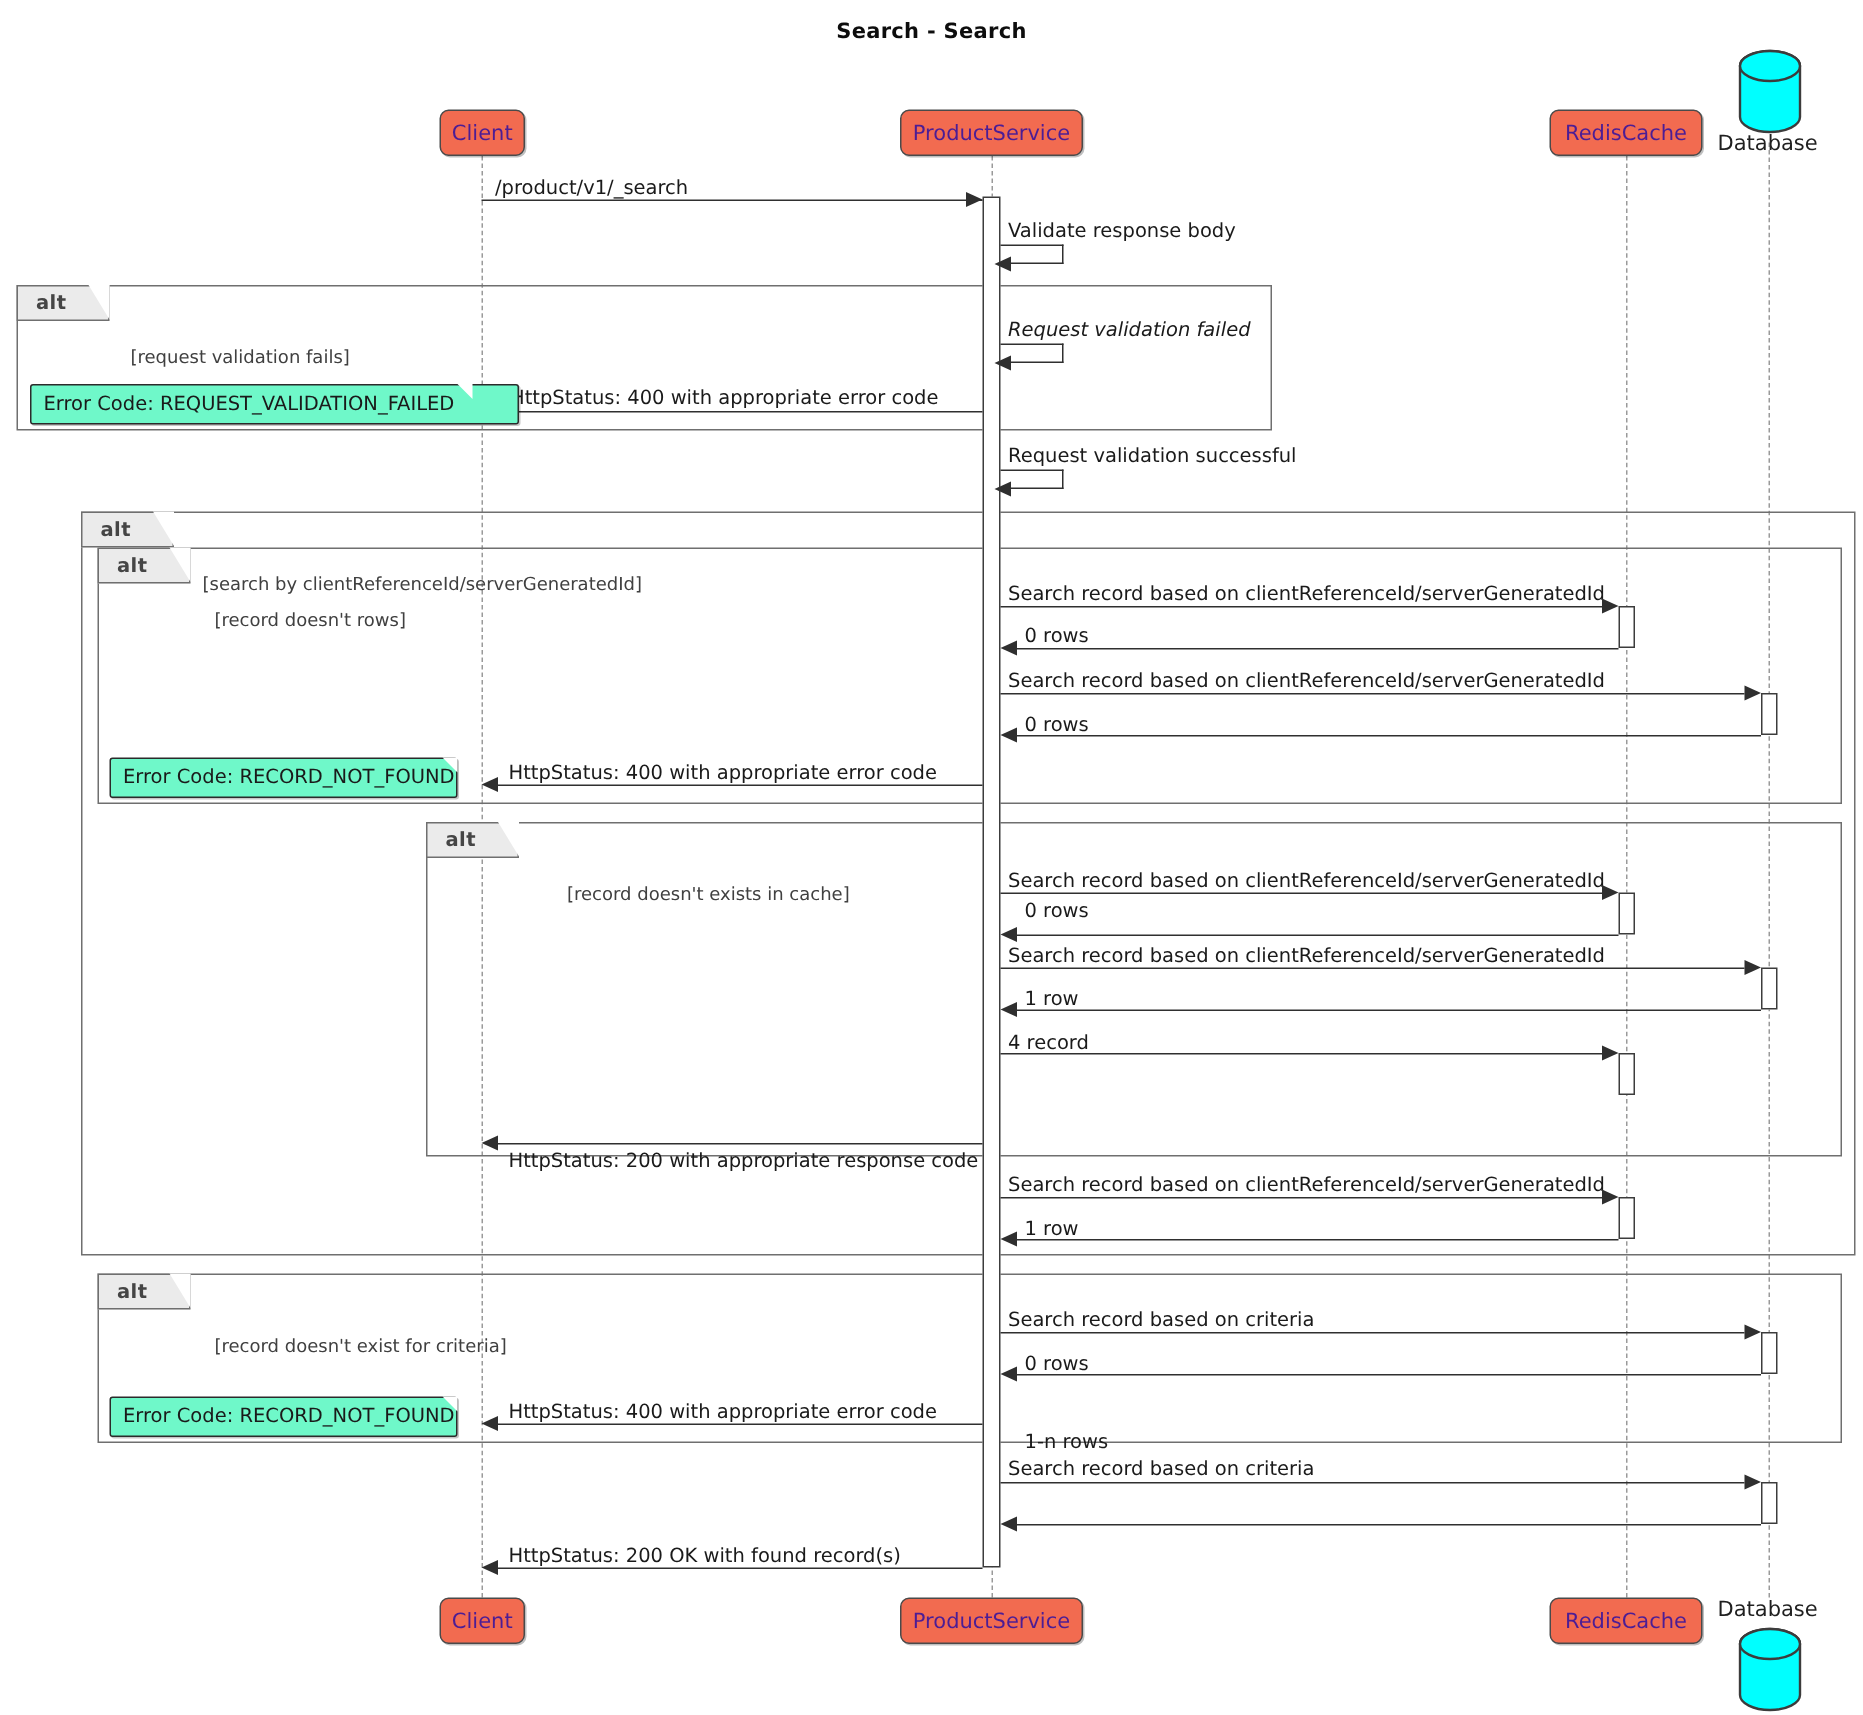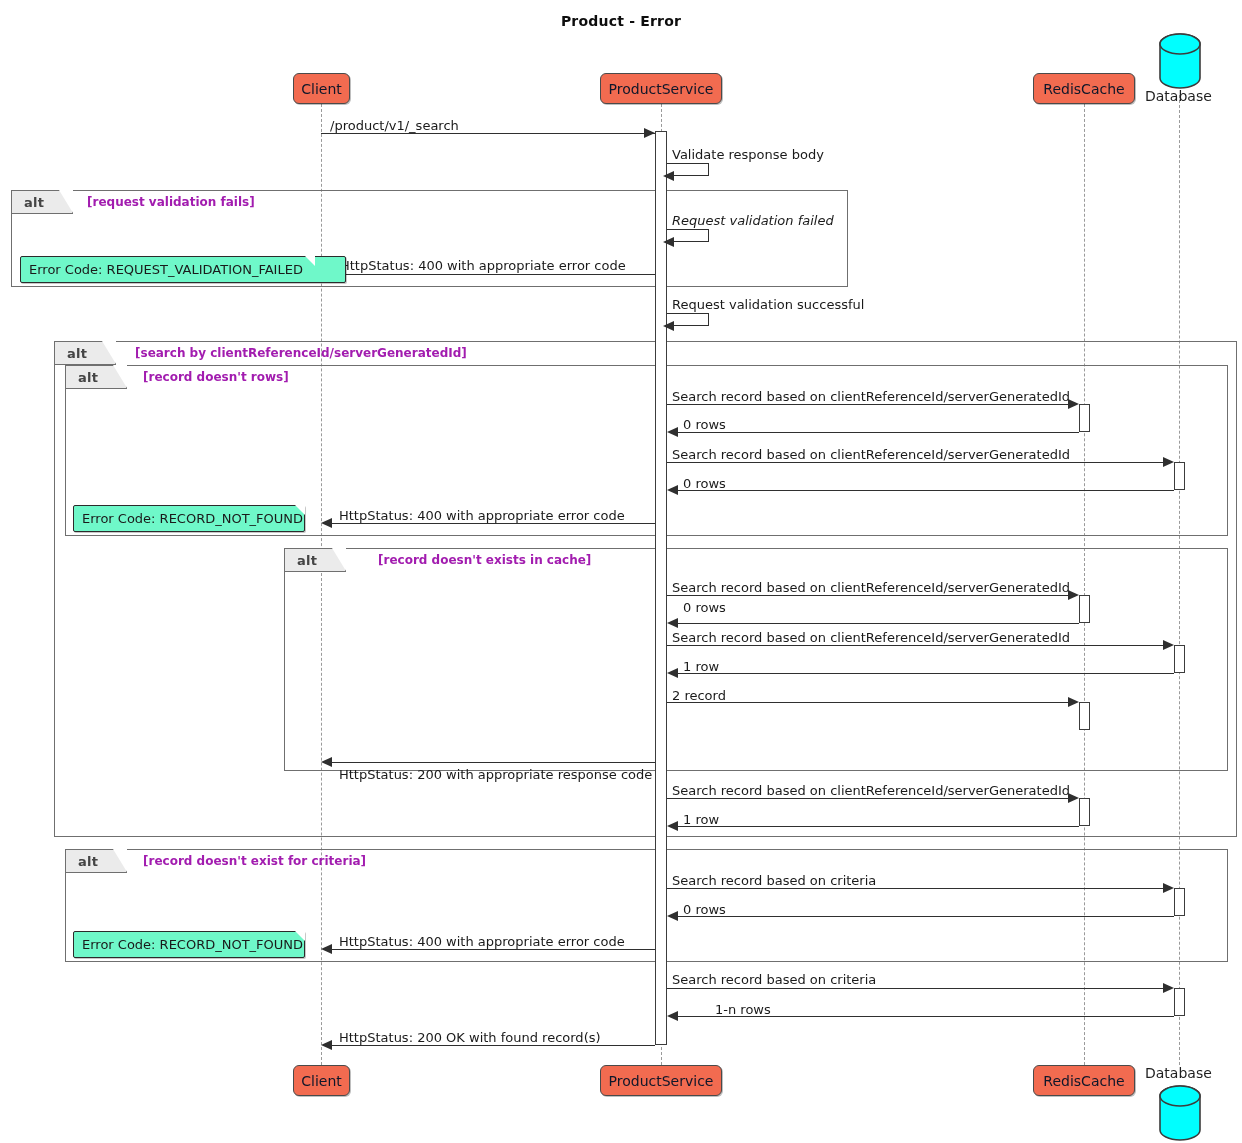--- a/index.html
+++ b/index.html
@@ -28,21 +28,21 @@
     letter-spacing:.2px;
   }
 
   
   .participant{
     position:absolute;
     box-sizing:border-box;
     background:#F26B50;
     border:1.5px solid #4a4a4a;
     border-radius:6px;
-    color:#0f172a;
+    color:#4c1d95;
     font-size:14px;
     line-height:1;
     display:flex;
     align-items:center;
     justify-content:center;
     white-space:nowrap;
     box-shadow:1px 1px 0 rgba(0,0,0,.25);
   }
   .db-label{
     position:absolute;
@@ -126,24 +126,25 @@
     content:"";
     position:absolute;
     right:-1px;top:-1px;
     width:0;height:0;
     border-top:23px solid #ffffff;
     border-left:14px solid transparent;
   }
   .frame-cond{
     position:absolute;
     font-size:12px;
-    font-weight:bold;
-    color:#a21caf;
+    font-weight:normal;
+    color:#404040;
     white-space:nowrap;
     line-height:1;
+    margin-top:36px;
   }
 
   
   .note{
     position:absolute;
     box-sizing:border-box;
     background:#6FF8C9;
     border:1px solid #2b2b2b;
     border-radius:2px;
     font-size:13px;
@@ -159,21 +160,21 @@
     width:0;height:0;
     border-top:10px solid #ffffff;
     border-left:10px solid transparent;
   }
 </style>
 </head>
 <body>
 
 <div id="canvas">
 
-  <div class="diagram-title">Product - Error</div>
+  <div class="diagram-title">Search - Search</div>
 
   <div class="lifeline abs" style="left:321px;top:104px;height:961px;"></div>
   <div class="lifeline abs" style="left:661px;top:104px;height:961px;"></div>
   <div class="lifeline abs" style="left:1084px;top:104px;height:961px;"></div>
   <div class="lifeline abs" style="left:1179px;top:95px;height:970px;"></div>
 
   <div class="participant" style="left:293px;top:73px;width:57px;height:31px;">
     <span>Client</span>
   </div>
 
@@ -310,21 +311,21 @@
   <div class="arrow-l" style="left:667px;top:618px;"></div>
 
   <div class="msg-label" style="left:672px;top:631px;">Search record based on clientReferenceId/serverGeneratedId</div>
   <div class="msg-line" style="left:667px;top:645px;width:496px;"></div>
   <div class="arrow-r" style="left:1163px;top:640px;"></div>
 
   <div class="msg-label" style="left:683px;top:660px;">1 row</div>
   <div class="msg-line" style="left:675px;top:673px;width:499px;"></div>
   <div class="arrow-l" style="left:667px;top:668px;"></div>
 
-  <div class="msg-label" style="left:672px;top:689px;">2 record</div>
+  <div class="msg-label" style="left:672px;top:689px;">4 record</div>
   <div class="msg-line" style="left:667px;top:702px;width:401px;"></div>
   <div class="arrow-r" style="left:1068px;top:697px;"></div>
 
   <div class="msg-label" style="left:339px;top:768px;">HttpStatus: 200 with appropriate response code</div>
   <div class="msg-line" style="left:329px;top:762px;width:326px;"></div>
   <div class="arrow-l" style="left:321px;top:757px;"></div>
 
   <div class="msg-label" style="left:672px;top:784px;">Search record based on clientReferenceId/serverGeneratedId</div>
   <div class="msg-line" style="left:667px;top:798px;width:401px;"></div>
   <div class="arrow-r" style="left:1068px;top:793px;"></div>
@@ -347,21 +348,21 @@
 
   <div class="note" style="left:73px;top:931px;width:232px;height:27px;">
     <span>Error Code: RECORD_NOT_FOUND</span>
   </div>
   <div class="note-fold" style="left:295px;top:931px;"></div>
 
   <div class="msg-label" style="left:672px;top:973px;">Search record based on criteria</div>
   <div class="msg-line" style="left:667px;top:988px;width:496px;"></div>
   <div class="arrow-r" style="left:1163px;top:983px;"></div>
 
-  <div class="msg-label" style="left:683px;top:1003px;margin-left:32px;">1-n rows</div>
+  <div class="msg-label" style="left:683px;top:955px;">1-n rows</div>
   <div class="msg-line" style="left:675px;top:1016px;width:499px;"></div>
   <div class="arrow-l" style="left:667px;top:1011px;"></div>
 
   <div class="msg-label" style="left:339px;top:1031px;">HttpStatus: 200 OK with found record(s)</div>
   <div class="msg-line" style="left:329px;top:1045px;width:326px;"></div>
   <div class="arrow-l" style="left:321px;top:1040px;"></div>
 
 </div>
 
 </body></html>

